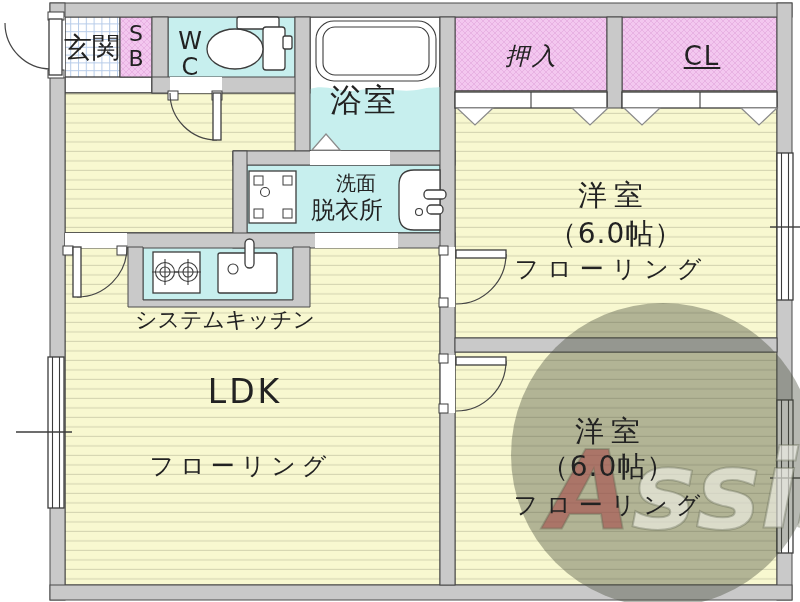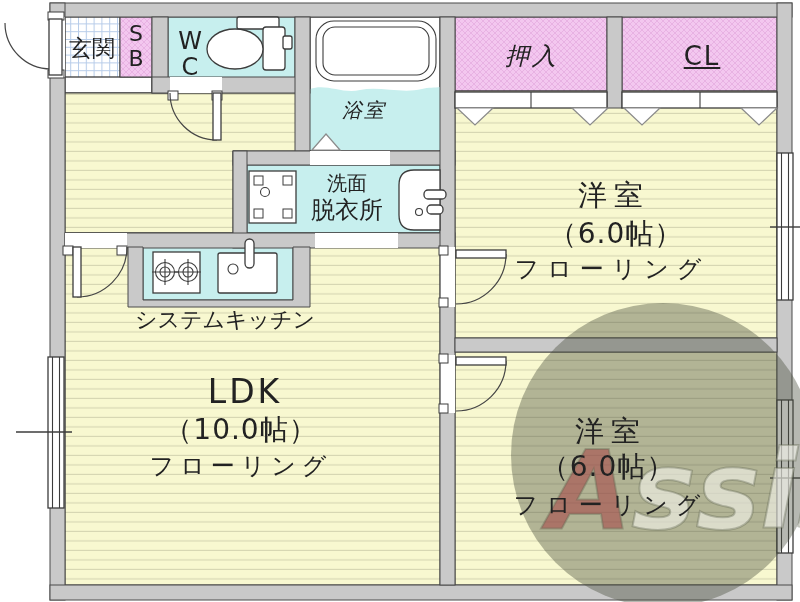--- a/index.html
+++ b/index.html
@@ -192,33 +192,32 @@
         <rect class="fix" x="456" y="357" width="50" height="8"></rect>
       </g>
     </g>
 
     <g>
       <circle class="wm-circle" cx="663" cy="455" r="152"></circle>
       <text class="wm-text" x="548" y="528" font-size="108"><tspan class="wm-a">A</tspan><tspan>ssist</tspan></text>
     </g>
   </svg>
 
-  <div class="lbl" style="left:92px;top:48px;font-size:23px;">玄関</div>
+  <div class="lbl" style="left:92px;top:48px;font-size:28px;">玄関</div>
   <div class="lbl" style="left:136px;top:34px;font-size:22px;">S</div>
   <div class="lbl" style="left:136px;top:59px;font-size:22px;">B</div>
   <div class="lbl" style="left:190px;top:41px;font-size:24px;">W</div>
   <div class="lbl" style="left:190px;top:67px;font-size:24px;">C</div>
-  <div class="lbl" style="left:364px;top:110px;font-size:20px;letter-spacing:2px;font-style:italic;">浴室</div>
-  <div class="lbl" style="left:347px;top:183px;font-size:20px;">洗面</div>
+  <div class="lbl" style="left:364px;top:100px;font-size:32px;letter-spacing:2px;">浴室</div>
+  <div class="lbl" style="left:356px;top:183px;font-size:20px;">洗面</div>
   <div class="lbl" style="left:347px;top:210px;font-size:24px;">脱衣所</div>
   <div class="lbl" style="left:532px;top:56px;font-size:24px;letter-spacing:3px;font-style:italic;">押入</div>
   <div class="lbl" style="left:702px;top:56px;font-size:26px;letter-spacing:2px;text-decoration:underline;">CL</div>
   <div class="lbl" style="left:225px;top:320px;font-size:22px;">システムキッチン</div>
   <div class="lbl" style="left:245px;top:391px;font-size:33px;letter-spacing:3px;">LDK</div>
-  <div class="lbl" style="left:241px;top:430px;font-size:28px;letter-spacing:1px;">（10.0帖）</div>
   <div class="lbl" style="left:241px;top:466px;font-size:24px;letter-spacing:6px;">フローリング</div>
   <div class="lbl" style="left:614px;top:195px;font-size:29px;letter-spacing:7px;">洋室</div>
   <div class="lbl" style="left:616px;top:234px;font-size:28px;letter-spacing:1px;">（6.0帖）</div>
   <div class="lbl" style="left:612px;top:269px;font-size:24px;letter-spacing:8px;">フローリング</div>
   <div class="lbl" style="left:611px;top:431px;font-size:29px;letter-spacing:7px;">洋室</div>
   <div class="lbl" style="left:608px;top:467px;font-size:28px;letter-spacing:1px;">（6.0帖）</div>
   <div class="lbl" style="left:611px;top:505px;font-size:24px;letter-spacing:8px;">フローリング</div>
 </div>
 
 </body></html>

